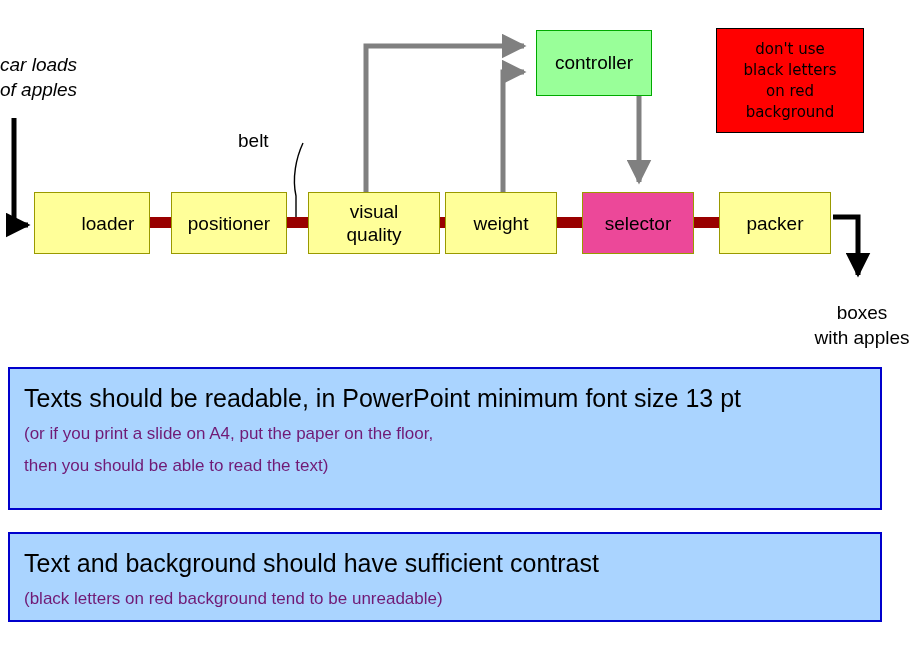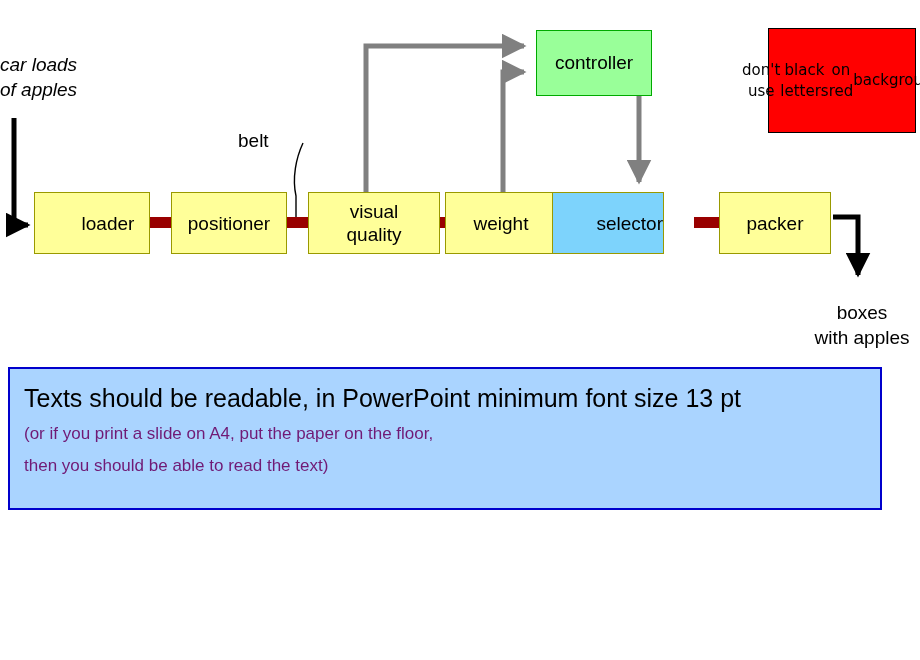--- a/index.html
+++ b/index.html
@@ -85,29 +85,29 @@
     justify-content: center;
     font-size: 19px;
     color: #000000;
     box-sizing: border-box;
     z-index: 3;
   }
 
   
   #red-warning-box {
     position: absolute;
-    left: 768px;
+    left: 716px;
     top: 28px;
     width: 148px;
     height: 105px;
     background: #ff0000;
     border: 1px solid #000000;
     box-sizing: border-box;
     display: flex;
-    flex-direction: row;
+    flex-direction: column;
     align-items: center;
     justify-content: center;
     font-family: "DejaVu Sans", sans-serif;
     font-size: 15px;
     line-height: 21px;
     color: #000000;
     text-align: center;
     z-index: 3;
   }
   #red-warning-box .rw-line { display: block; }
@@ -184,21 +184,21 @@
       <div class="proc-box" style="left: 171px; width: 116px; background: rgb(255, 255, 153); border-color: rgb(153, 153, 0);">
         <span style="white-space: pre;">positioner</span>
       </div>
       <div class="proc-box" style="left: 308px; width: 132px; background: rgb(255, 255, 153); border-color: rgb(153, 153, 0);">
         <span style="white-space: pre;">visual
 quality</span>
       </div>
       <div class="proc-box" style="left: 445px; width: 112px; background: rgb(255, 255, 153); border-color: rgb(153, 153, 0);">
         <span style="white-space: pre;">weight</span>
       </div>
-      <div class="proc-box" style="left: 552px; width: 112px; background: #7dd3fc; border-color: rgb(153, 153, 0); justify-content: flex-end;">
+      <div class="proc-box" style="left: 582px; width: 112px; background: #ec4899; border-color: rgb(153, 153, 0);">
         <span style="white-space: pre;">selector</span>
       </div>
       <div class="proc-box" style="left: 719px; width: 112px; background: rgb(255, 255, 153); border-color: rgb(153, 153, 0);">
         <span style="white-space: pre;">packer</span>
       </div>
     </div>
 
   <div id="controller-box">
     <span>controller</span>
   </div>
@@ -215,14 +215,18 @@
   <div class="plain-label" id="label-belt">belt</div>
   <div class="plain-label" id="label-boxes">boxes
 with apples</div>
 
   <div class="note-box" id="note-box-1">
     <div class="note-head">Texts should be readable, in PowerPoint minimum font size 13 pt</div>
     <div class="note-sub">(or if you print a slide on A4, put the paper on the floor,</div>
     <div class="note-sub">then you should be able to read the text)</div>
   </div>
 
+  <div class="note-box" id="note-box-2">
+    <div class="note-head">Text and background should have sufficient contrast</div>
+    <div class="note-sub">(black letters on red background tend to be unreadable)</div>
+  </div>
 
 </div>
 
 </body></html>

